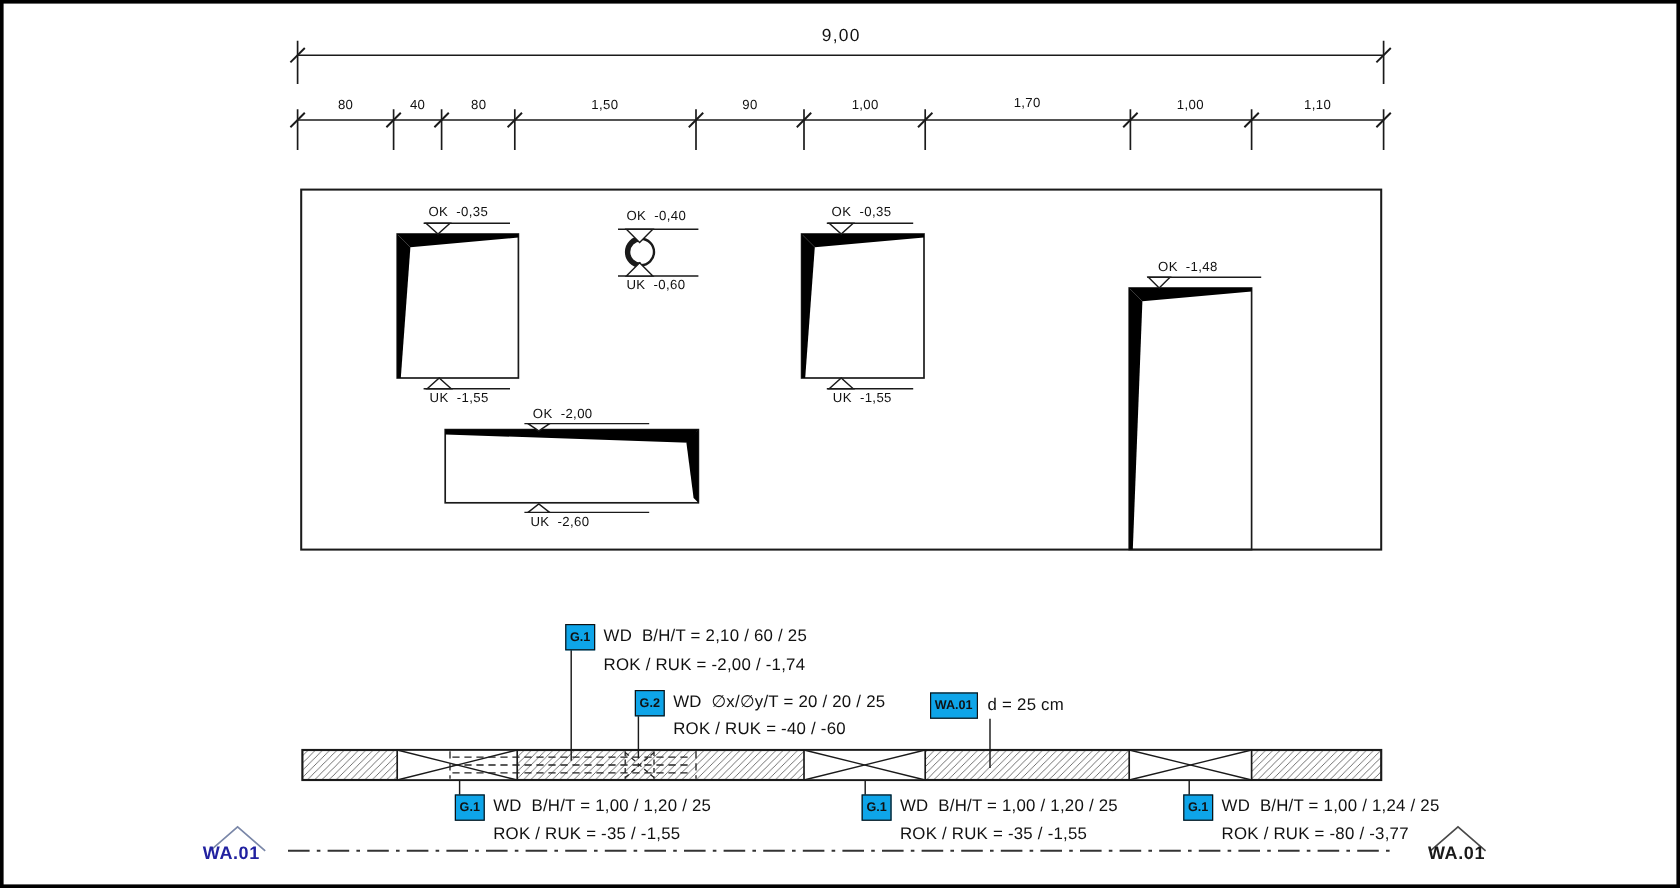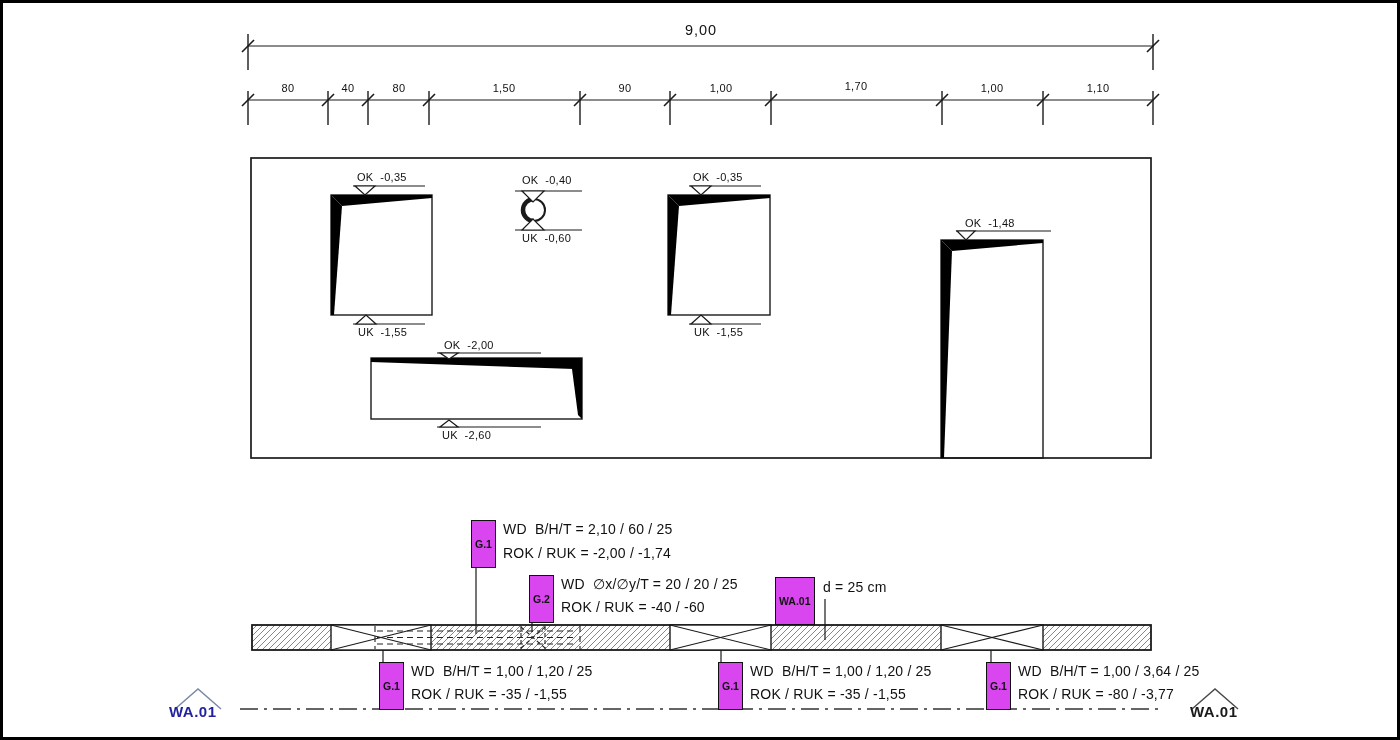--- a/index.html
+++ b/index.html
@@ -6,22 +6,22 @@
   .canvas{
     position:relative;width:1400px;height:740px;background:#ffffff;
     border:3px solid #000;box-sizing:border-box;overflow:hidden;
     font-family:Liberation Sans, sans-serif;color:#111;
   }
   .canvas svg{position:absolute;left:0;top:0}
   .t{position:absolute;white-space:pre;font-size:11px;letter-spacing:.3px;line-height:13px}
   .dim{font-size:11px;width:80px;text-align:center}
   .total{font-size:14.5px;width:90px;text-align:center;letter-spacing:1px}
   .lbl{font-size:14px;letter-spacing:.2px}
-  .tagbox{position:absolute;border:1.5px solid #111;background:#d946ef;
-    font-size:10.5px;font-weight:bold;padding:17px 3px;line-height:12px;white-space:pre}
+  .tagbox{position:absolute;border:1.5px solid #111;background:#0ea5e9;
+    font-size:10.5px;font-weight:bold;padding:4px 3px;line-height:12px;white-space:pre}
   .wa{position:absolute;font-size:15px;font-weight:bold;white-space:pre;letter-spacing:.5px}
 </style>
 </head>
 <body>
 
 <div class="canvas">
 
   <svg width="1400" height="740" viewBox="0 0 1400 740">
     <defs>
       <pattern id="hatch" patternUnits="userSpaceOnUse" width="6" height="6">
@@ -221,19 +221,19 @@
 
   <span class="tagbox" style="left:376px;top:659px">G.1</span>
   <span class="t lbl" style="left:408px;top:662px">WD  B/H/T = 1,00 / 1,20 / 25</span>
   <span class="t lbl" style="left:408px;top:685px">ROK / RUK = -35 / -1,55</span>
 
   <span class="tagbox" style="left:715px;top:659px">G.1</span>
   <span class="t lbl" style="left:747px;top:662px">WD  B/H/T = 1,00 / 1,20 / 25</span>
   <span class="t lbl" style="left:747px;top:685px">ROK / RUK = -35 / -1,55</span>
 
   <span class="tagbox" style="left:983px;top:659px">G.1</span>
-  <span class="t lbl" style="left:1015px;top:662px">WD  B/H/T = 1,00 / 3,64 / 25</span>
+  <span class="t lbl" style="left:1015px;top:662px">WD  B/H/T = 1,00 / 1,24 / 25</span>
   <span class="t lbl" style="left:1015px;top:685px">ROK / RUK = -80 / -3,77</span>
 
   <span class="wa" style="left:166px;top:700px;color:#2222a0">WA.01</span>
   <span class="wa" style="left:1187px;top:700px;color:#1a1a1a">WA.01</span>
 
 </div>
 
 </body></html>

